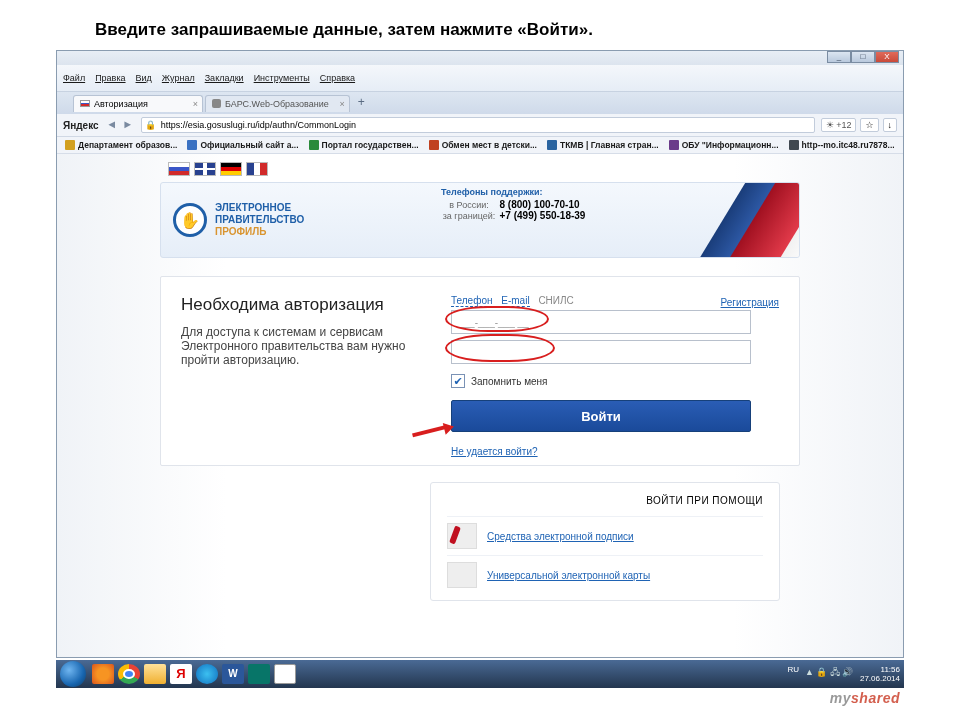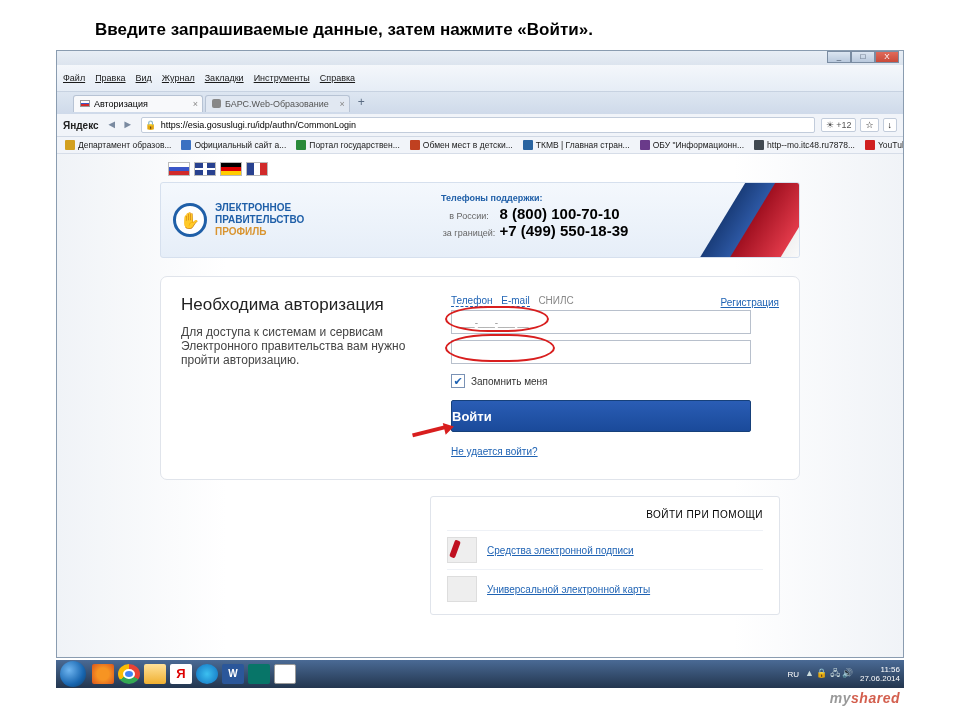--- a/index.html
+++ b/index.html
@@ -22,64 +22,64 @@
   .addr-bar { background: #f1f4f9; display: flex; align-items: center; padding: 3px 6px; gap: 6px; border-bottom: 1px solid #d0d8e4; }
   .yandex-lbl { font-size: 10px; color: #222; font-weight: bold; }
   .nav-arrows { display: flex; gap: 2px; }
   .nav-arrow { width: 14px; height: 14px; color: #7a8aa0; font-size: 11px; text-align: center; }
   .url-box { flex: 1; background: #fff; border: 1px solid #c2ccdb; border-radius: 2px; font-size: 9px; padding: 2px 4px; display: flex; align-items: center; gap: 4px; }
   .lock-icon { color: #3a9a3a; font-size: 9px; }
   .url-chips { display: flex; align-items: center; gap: 4px; }
   .chip { font-size: 9px; padding: 1px 4px; border: 1px solid #c2ccdb; border-radius: 2px; background: #fff; display: flex; align-items: center; gap: 2px; }
   .weather { color: #555; }
   .bookmarks { background: #f1f4f9; display: flex; align-items: center; gap: 10px; padding: 3px 8px; font-size: 8.5px; color: #1a1a1a; border-bottom: 1px solid #d6dde8; white-space: nowrap; overflow: hidden; }
-  .bm-item { display: flex; align-items: flex-end; gap: 3px; }
+  .bm-item { display: flex; align-items: flex-end; gap: 3px; font-weight: bold; }
   .bm-fav { width: 10px; height: 10px; border-radius: 1px; }
   .page-area { background: linear-gradient(90deg,#f0f3f7 0%, #fff 20%, #fff 80%, #f0f3f7 100%); height: 530px; overflow: hidden; position: relative; }
   .content { width: 640px; margin: 0 auto; position: relative; }
   .lang-flags { display: flex; gap: 4px; padding: 8px 0 0 8px; }
   .flag { width: 22px; height: 14px; border: 1px solid #bbb; }
   .flag.ru { background: linear-gradient(#fff 33%,#3a56c8 33% 66%,#d12a2a 66%); }
   .flag.uk { background: #28418f; position: relative; overflow: hidden; }
   .flag.uk::before { content:""; position:absolute; inset:0; background: linear-gradient(to bottom,transparent 40%,#fff 40% 60%,transparent 60%), linear-gradient(to right,transparent 40%,#fff 40% 60%,transparent 60%); }
   .flag.de { background: linear-gradient(#000 33%,#d00 33% 66%,#fc0 66%); }
   .flag.fr { background: linear-gradient(90deg,#28418f 33%,#fff 33% 66%,#d12a2a 66%); }
   .header-banner { margin-top: 6px; height: 76px; background: linear-gradient(#f4f8fd,#e6eef8); border: 1px solid #d6e0ee; border-radius: 3px; position: relative; display: flex; align-items: center; padding-left: 12px; overflow: hidden; }
   .gov-logo { width: 34px; height: 34px; border-radius: 50%; border: 3px solid #1f5fa8; display: flex; align-items: center; justify-content: center; color: #1f5fa8; font-size: 16px; margin-right: 8px; background: #fff; }
   .gov-text { font-size: 10px; line-height: 12px; }
   .gov-text b { color: #1f5fa8; display: block; }
   .gov-profile { color: #d9942f; font-size: 10px; font-weight: bold; }
-  .phones { position: absolute; left: 280px; top: 10px; font-size: 9px; }
+  .phones { position: absolute; left: 280px; top: 4px; font-size: 9px; }
   .phones .lbl { color: #666; text-align: center; display: inline-block; width: 56px; }
-  .phones b { font-size: 15px; }
+  .phones b { font-size: 10px; }
   .ribbons { position: absolute; right: -30px; top: -20px; width: 180px; height: 120px; }
   .ribbon { position: absolute; width: 50px; height: 160px; transform: skewX(-25deg) rotate(8deg); }
   .rib-blue { background: linear-gradient(90deg,#1a3d7a,#3a6bc2); right: 70px; }
   .rib-red  { background: linear-gradient(90deg,#a01020,#e23a4a); right: 40px; }
   .rib-white{ background: linear-gradient(90deg,#e8e8e8,#ffffff); right: 10px; }
-  .auth-panel { margin-top: 18px; background: #fff; border: 1px solid #e0e4eb; border-radius: 7px; padding: 18px 20px 22px; display: flex; gap: 30px; position: relative; }
+  .auth-panel { margin-top: 18px; background: #fff; border: 1px solid #e0e4eb; border-radius: 2px; padding: 18px 20px 8px; display: flex; gap: 30px; position: relative; }
   .auth-left { width: 240px; }
   .auth-left h2 { font-size: 17px; font-weight: normal; color: #222; margin-bottom: 10px; }
   .auth-left p { font-size: 12px; color: #444; line-height: 14px; }
   .auth-right { flex: 1; position: relative; }
   .auth-right h3 { font-size: 15px; font-weight: normal; color: #222; margin-bottom: 8px; }
   .reg-link { position: absolute; right: 0; top: 2px; font-size: 10px; color: #1f63b4; text-decoration: underline; }
   .login-tabs { font-size: 10px; margin-bottom: 4px; }
   .login-tab { margin-right: 6px; }
   .login-tab.active { color: #1f63b4; border-bottom: 1px dashed #1f63b4; }
   .login-tab.inactive { color: #888; }
   .input-row { position: relative; margin-bottom: 6px; }
   .txt-input { width: 300px; height: 24px; border: 1px solid #b8c0cc; padding: 2px 6px; font-size: 10px; color: #999; background: #fff; }
   .circle-annot { position: absolute; border: 2.5px solid #d81e1e; border-radius: 50%/60%; pointer-events: none; }
   .ann1 { width: 104px; height: 26px; left: -6px; top: -4px; }
   .ann2 { width: 110px; height: 28px; left: -6px; top: -6px; }
   .pwd-label { font-size: 9px; color: #888; margin: 6px 0 2px; }
   .remember { display: flex; align-items: center; gap: 6px; font-size: 10px; color: #333; margin: 10px 0 12px; }
   .chk { width: 14px; height: 14px; border: 1px solid #7a92b5; background: #fff; display: flex; align-items: center; justify-content: center; color: #1f63b4; font-size: 11px; }
-  .login-btn { width: 300px; height: 32px; background: linear-gradient(#2a5db5,#1a4a9a); color: #fff; font-size: 13px; font-weight: bold; border: 1px solid #16407a; border-radius: 2px; line-height: 32px; position: relative; }
+  .login-btn { width: 300px; height: 32px; background: linear-gradient(#2a5db5,#1a4a9a); color: #fff; font-size: 13px; font-weight: bold; border: 1px solid #16407a; border-radius: 2px; text-align: center; line-height: 32px; position: relative; }
   .red-arrow { position: absolute; left: -40px; bottom: -6px; width: 50px; height: 14px; }
   .red-arrow::before { content:""; position:absolute; left:0; top:6px; width:36px; height:4px; background:#d81e1e; transform: rotate(-14deg); }
   .red-arrow::after { content:""; position:absolute; right:2px; top:-2px; border:6px solid transparent; border-left:10px solid #d81e1e; transform: rotate(-14deg); }
   .trouble { margin-top: 14px; font-size: 10px; color: #1f63b4; text-decoration: underline; }
   .help-panel { margin-top: 16px; background: #fff; border: 1px solid #e0e4eb; border-radius: 3px; padding: 12px 16px 6px; margin-left: 270px; width: 350px; }
   .help-panel h4 { font-size: 10px; font-weight: normal; letter-spacing: 0.5px; margin-bottom: 10px; text-align: right; }
   .help-item { display: flex; align-items: center; gap: 10px; padding: 6px 0; border-top: 1px solid #eef1f6; font-size: 10px; }
   .help-item a { color: #1f63b4; text-decoration: underline; }
   .help-icon { width: 30px; height: 26px; background: #eee; border: 1px solid #ddd; position: relative; }
   .help-icon.usb::after { content:""; position:absolute; left:4px; top:2px; width:6px; height:18px; background:#c01020; transform: rotate(20deg); border-radius:2px; }
@@ -89,21 +89,21 @@
   .tb-icon { width: 22px; height: 20px; margin: 0 2px; border-radius: 2px; }
   .tb-ff { background: radial-gradient(circle,#f79422 40%,#d9531e); }
   .tb-chrome { background: conic-gradient(#ea4335 0 33%,#34a853 33% 66%,#fbbc05 66%); border-radius:50%; position:relative;}
   .tb-chrome::after{content:"";position:absolute;inset:5px;background:#4285f4;border-radius:50%;border:2px solid #fff;}
   .tb-folder { background: linear-gradient(#ffe29a,#f0b030); }
   .tb-y { background:#fff; color:#d00; font-weight:bold; font-size:13px; text-align:center; line-height:20px;}
   .tb-ie { background: radial-gradient(circle,#3cc0f0,#1070c0); border-radius:50%; }
   .tb-word { background:#2b579a; color:#fff; font-size:10px; font-weight:bold; text-align:center; line-height:20px;}
   .tb-pub { background:#077568; }
   .tb-paint { background:#fff; border:1px solid #999; }
-  .tray { margin-left: auto; display: flex; align-items: center; gap: 6px; color: #fff; font-size: 8px; }
+  .tray { margin-left: auto; display: flex; gap: 6px; color: #fff; font-size: 8px; }
   .tray-icons { display: flex; gap: 3px; font-size: 9px; color: #cdd; }
   .clock { text-align: right; line-height: 9px; }
   .watermark { position: absolute; right: 60px; bottom: 14px; font-size: 14px; color: #cc4430; font-style: italic; font-weight: bold; opacity: 0.85; letter-spacing: 0.5px; }
   .watermark .p { color: #888; }
 </style>
 </head>
 <body>
 
 <div class="instruction">Введите запрашиваемые данные, затем  нажмите «Войти».</div>
 

